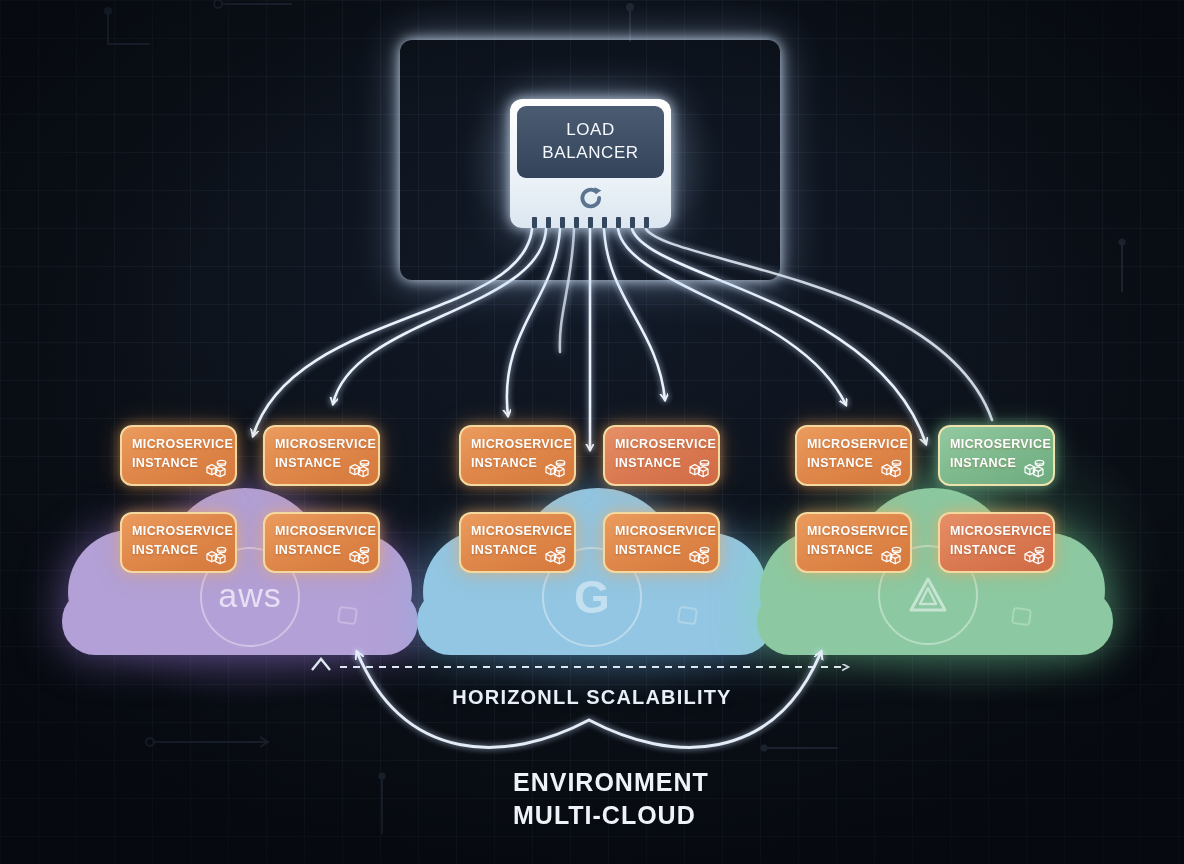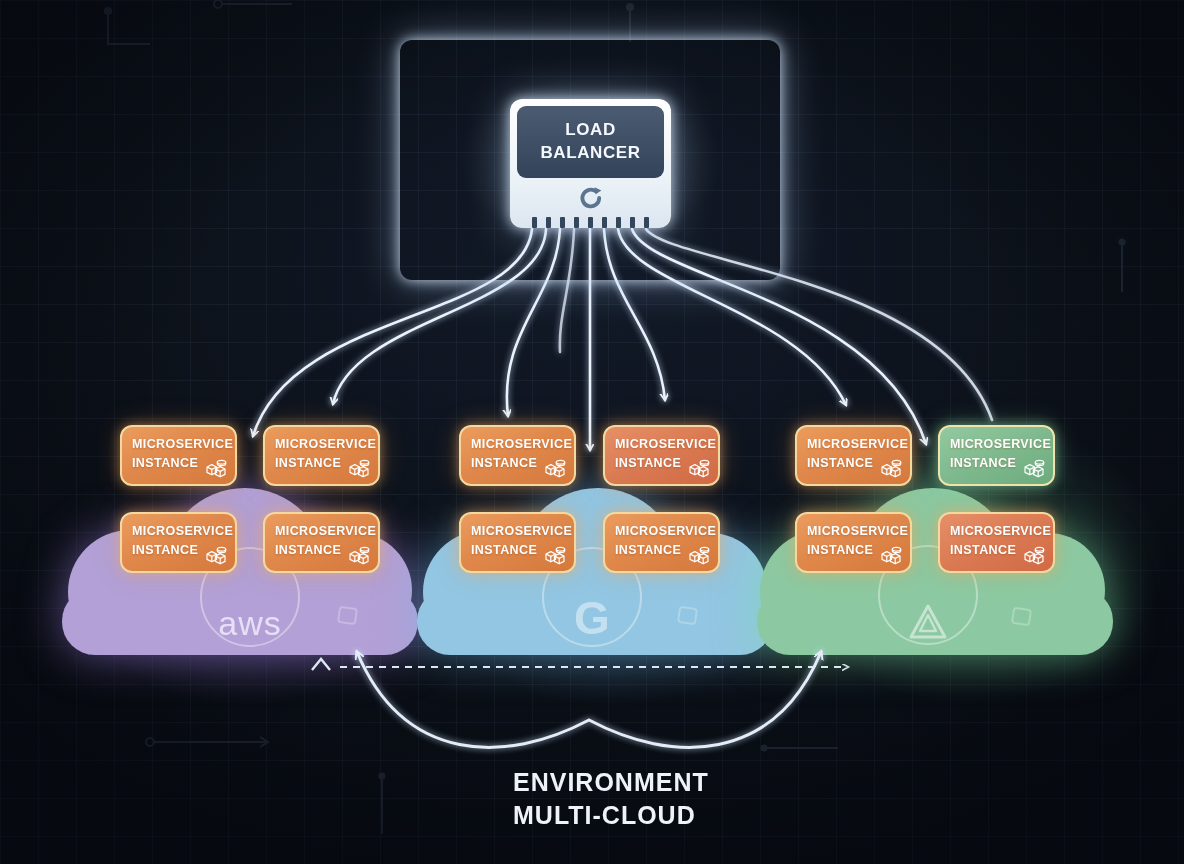--- a/index.html
+++ b/index.html
@@ -24,41 +24,41 @@
   svg.layer.annot{z-index:6;}
 
   
   .lb{position:absolute;left:510px;top:99px;width:161px;height:129px;z-index:5;
       background:linear-gradient(180deg,#ffffff 0%,#eef4f9 55%,#dce6f0 100%);
       border-radius:12px;
       box-shadow:0 0 14px rgba(215,232,252,.9),0 0 44px rgba(170,200,240,.45);}
   .lb-header{position:absolute;left:7px;right:7px;top:7px;height:72px;border-radius:9px;
       background:linear-gradient(180deg,#4a5b72 0%,#3c4d64 60%,#32435a 100%);
       display:flex;align-items:center;justify-content:center;}
-  .lb-label{color:#f5f8fc;font-weight:bold;font-size:17px;letter-spacing:.6px;text-align:center;
+  .lb-label{color:#f5f8fc;font-weight:normal;font-size:17px;letter-spacing:.6px;text-align:center;
       line-height:1.35;width:120px;}
   .lb-iconrow{position:absolute;left:0;right:0;top:82px;height:34px;display:flex;align-items:center;justify-content:center;}
   .lb-ticks{position:absolute;left:0;right:0;bottom:0;height:11px;display:flex;justify-content:center;gap:9px;}
   .lb-ticks span{width:5px;height:11px;background:#33465c;border-radius:1px;}
 
   
   .ms-box{position:absolute;width:117px;height:61px;border-radius:12px;z-index:5;
       border:2.5px solid #f3d9a0;padding:8px 8px 6px 10px;
       box-shadow:0 0 12px rgba(245,170,90,.5),0 0 26px rgba(245,160,80,.25);}
   .ms-box.orange{background:linear-gradient(155deg,#eb9c5e 0%,#e0884b 45%,#d5783c 100%);}
   .ms-box.salmon{background:linear-gradient(155deg,#e69068 0%,#da7a52 50%,#d06a44 100%);}
   .ms-box.green{background:linear-gradient(155deg,#93c9a0 0%,#7eb98d 50%,#6cab7d 100%);
       border-color:#eee3ac;box-shadow:0 0 12px rgba(150,220,165,.55),0 0 26px rgba(130,210,150,.3);}
   .ms-line{display:block;color:#fff;font-weight:bold;font-size:12.5px;letter-spacing:.4px;line-height:1.55;
       text-shadow:0 1px 2px rgba(120,60,20,.35);}
   .ms-box .cubes{position:absolute;right:7px;bottom:6px;}
 
   
   .logo-circle{position:absolute;width:100px;height:100px;border-radius:50%;z-index:3;
-      border:2px solid rgba(255,255,255,.38);display:flex;align-items:flex-end;justify-content:center;}
+      border:2px solid rgba(255,255,255,.38);display:flex;align-items:center;justify-content:center;}
   .logo-aws{color:rgba(240,234,252,.85);font-size:34px;font-weight:500;letter-spacing:1px;transform:translateY(-2px);}
   .logo-g{color:rgba(228,242,252,.6);font-size:46px;font-weight:bold;}
   .deco-square{position:absolute;width:19px;height:17px;border:2px solid rgba(255,255,255,.26);border-radius:4px;
       transform:rotate(8deg);z-index:3;}
 
   
   .scal-label{position:absolute;left:592px;top:686px;transform:translateX(-50%);z-index:7;
       color:#e9eff6;font-size:20px;font-weight:600;letter-spacing:1.2px;white-space:nowrap;
       text-shadow:0 0 8px rgba(10,16,24,.9);}
   .env-label{position:absolute;left:513px;top:766px;z-index:7;color:#eef3f8;font-size:25px;font-weight:600;
@@ -332,18 +332,19 @@
   <svg class="layer annot" width="1184" height="864">
     <g fill="none" stroke="#dde7f2" stroke-width="2">
       <path d="M312,670 L321,659 L330,670" stroke-width="2.4"></path>
       <path d="M340,667 L848,667" stroke-dasharray="7 6" marker-end="url(#ahd)"></path>
     </g>
     <g fill="none" stroke="#e4edf7" stroke-width="3" stroke-linecap="round" style="filter:drop-shadow(0 0 3px rgba(205,225,255,.8));">
       <path d="M357,652 C404,764 506,764 589,720 C672,764 774,764 821,652" marker-start="url(#ah2)" marker-end="url(#ah2)"></path>
     </g>
   </svg>
 
+  <div class="scal-label">HORIZONLL SCALABILITY</div>
   <div class="env-label">
     <span>ENVIRONMENT</span>
     <span>MULTI-CLOUD</span>
   </div>
 
 </div>
 
 </body></html>

